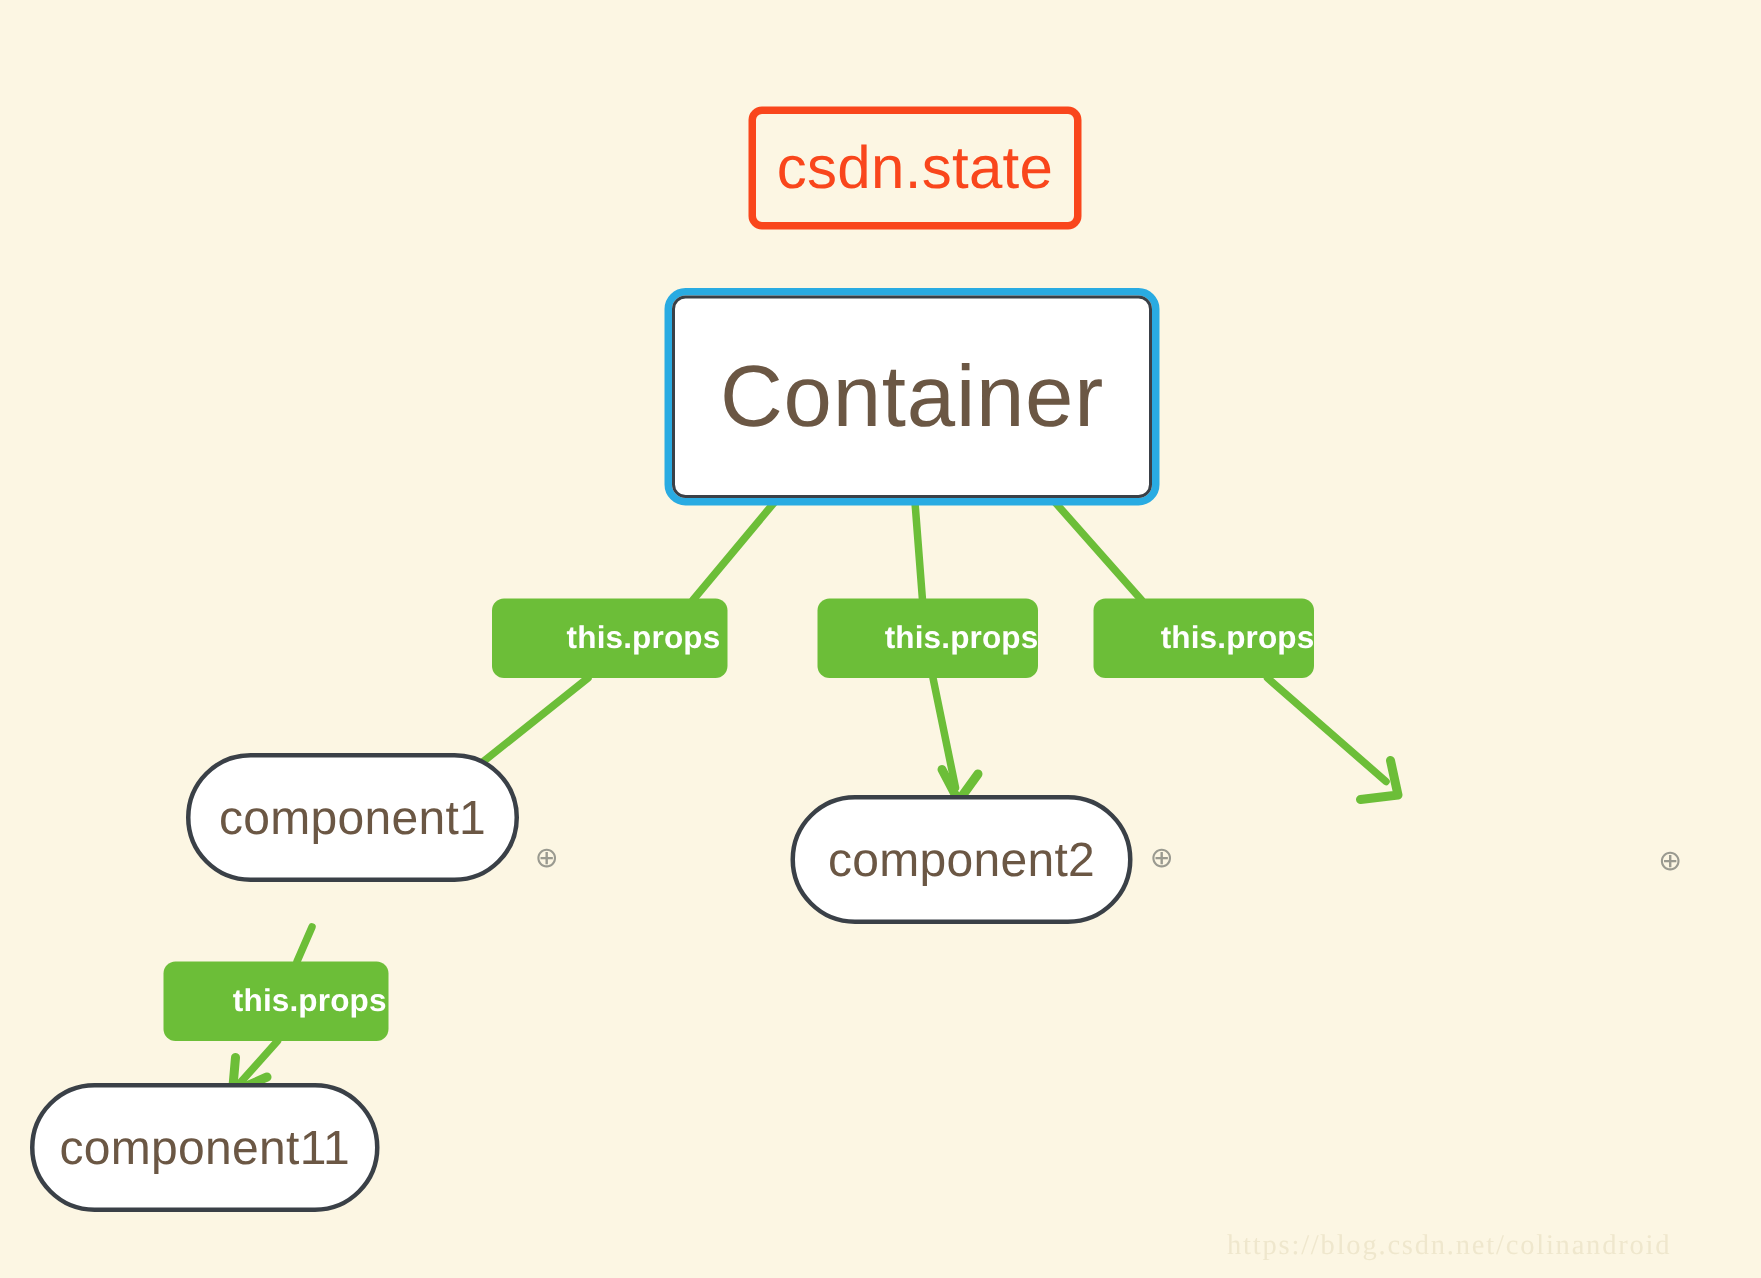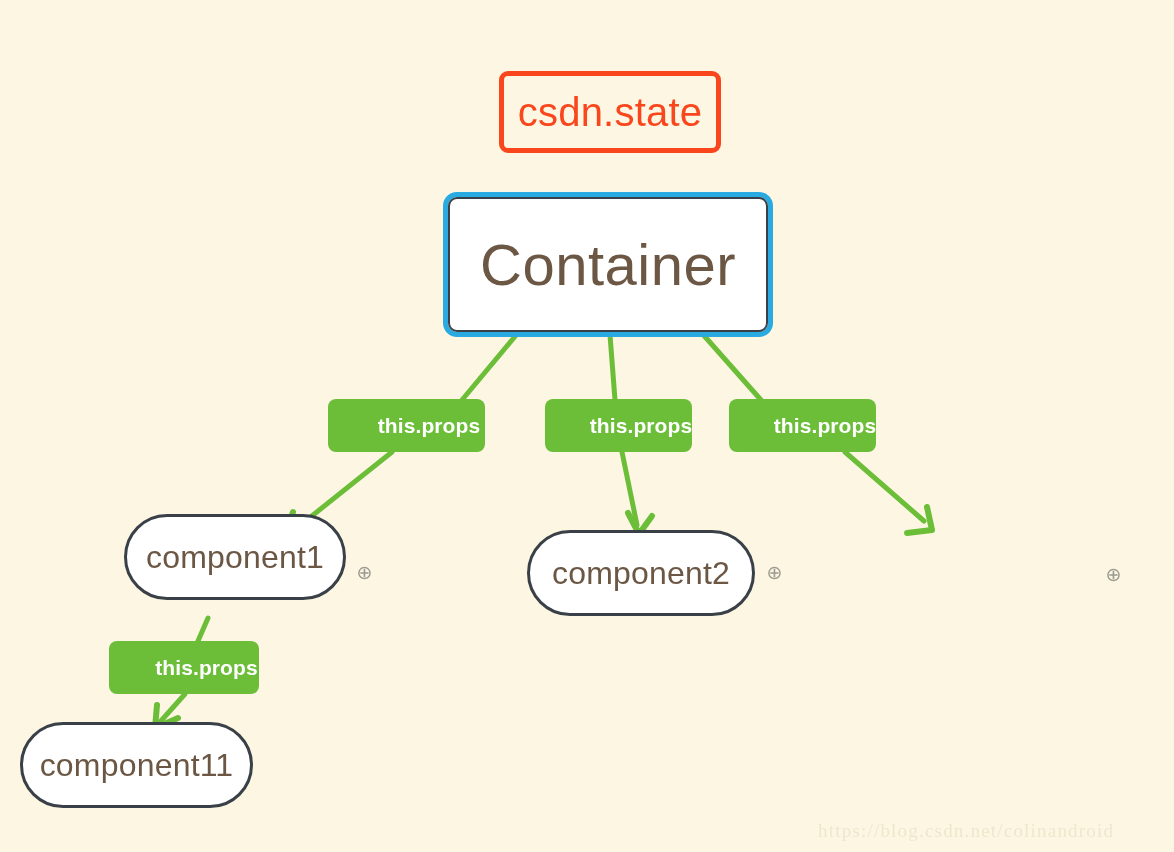--- a/index.html
+++ b/index.html
@@ -97,21 +97,21 @@
     justify-content: center;
   }
   .pill .label {
     color: #6b5744;
     font-size: 32px;
     line-height: 1;
     letter-spacing: 0.2px;
     white-space: nowrap;
   }
 
-  #node-component1  { left: 124px; top: 514px; width: 222px; height: 86px; }
+  #node-component1  { left: 124px; top: 502px; width: 222px; height: 86px; }
   #node-component2  { left: 527px; top: 530px; width: 228px; height: 86px; }
   #node-component3  { left: 865px; top: 530px; width: 228px; height: 90px; }
   #node-component11 { left: 20px;  top: 722px; width: 233px; height: 86px; }
 
   
   .expand-badge {
     position: absolute;
     width: 19px;
     height: 19px;
     color: #9a9a90;

